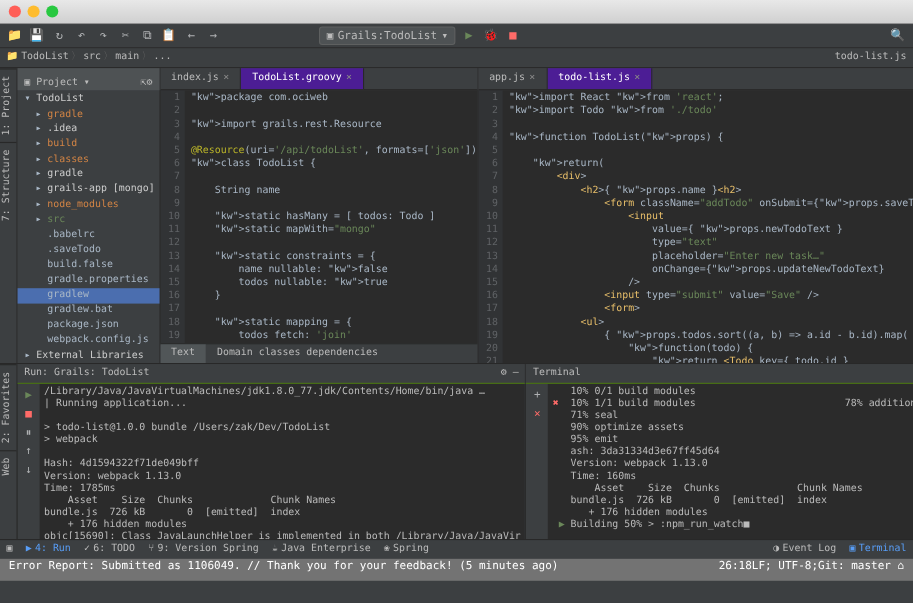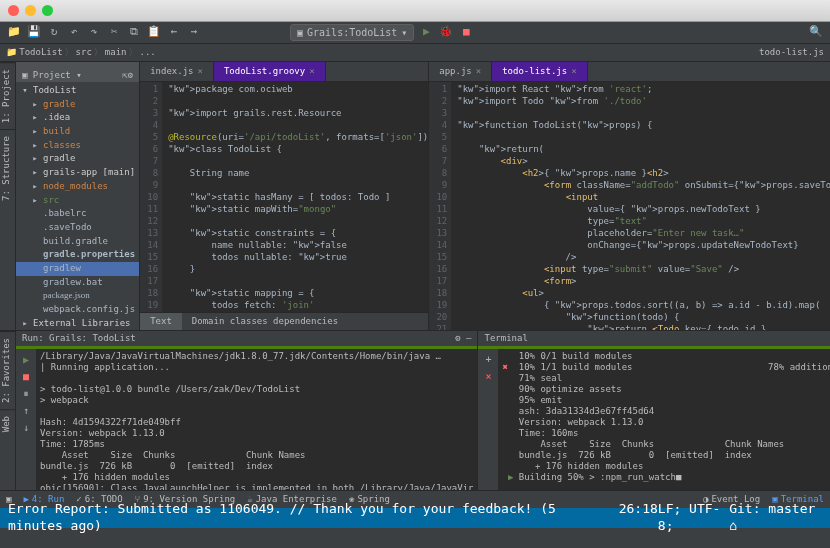--- a/index.html
+++ b/index.html
@@ -34,26 +34,26 @@
 .code{flex:1;display:flex;background:#2b2b2b;overflow:hidden;font-size:9px}
 .gutter{width:22px;background:#313335;color:#606366;text-align:right;padding:2px 4px 0 0}
 .gutter div{height:12px}
 .src{flex:1;padding:2px 0 0 6px;white-space:pre;overflow:hidden}
 .src div{height:12px}.str{color:#6a8759}.an{color:#bbb529}.tg{color:#e8bf6a}
 .ebtabs{height:18px;background:#3c3f41;display:flex;border-top:1px solid #282828;font-size:9px}
 .ebtab{padding:3px 10px;color:#bbb}
 .ebtab.act{background:#515658}
 .btm{display:flex;height:160px;border-top:1px solid #282828}
 .bpane{flex:1;display:flex;flex-direction:column;border-right:1px solid #282828}
-.bhead{height:18px;background:#3c3f41;display:flex;align-items:center;padding:0 6px;font-size:9px;color:#bbb;border-bottom:3px solid #4d7c0f}
+.bhead{height:18px;background:#3c3f41;display:flex;align-items:center;padding:0 6px;font-size:9px;color:#bbb;border-bottom:1px solid #4d7c0f}
 .bcont{flex:1;display:flex;background:#2b2b2b;overflow:hidden;font-size:9px}
 .bctrl{width:20px;background:#3c3f41;display:flex;flex-direction:column;gap:3px;padding:3px;align-items:center}
 .bbtn{width:14px;height:14px;font-size:10px;display:flex;align-items:center;justify-content:center;color:#afb1b3}
 .bout{flex:1;padding:2px 4px;white-space:pre;overflow:hidden;color:#bbb;line-height:11px}
-.status{height:20px;background:#0369a1;display:flex;align-items:center;padding:0 8px;font-size:13px;color:#fff;gap:8px}
+.status{height:20px;background:#737373;display:flex;align-items:flex-start;padding:0 8px;font-size:10px;color:#fff;gap:8px}
 .status .r{margin-left:auto;display:flex;}
 .toolw{height:18px;background:#3c3f41;display:flex;align-items:center;padding:0 6px;font-size:9px;gap:12px;border-top:1px solid #282828}
 .twi{color:#bbb;display:flex;align-items:center;gap:3px;cursor:pointer}
 .twi.act{color:#589df6}
 .grn{color:#6a8759}.red{color:#ff6b68}
 </style>
 </head>
 <body>
 
 <div class="titlebar">
@@ -129,55 +129,55 @@
         <div class="tnode" style="padding-left: 14px;">
           <span class="ti">▸</span>
           <span class="fld o">classes</span>
         </div>
         <div class="tnode" style="padding-left: 14px;">
           <span class="ti">▸</span>
           <span class="fld">gradle</span>
         </div>
         <div class="tnode" style="padding-left: 14px;">
           <span class="ti">▸</span>
-          <span class="fld">grails-app [main]</span>
+          <span class="fld">grails-app [mongo]</span>
         </div>
         <div class="tnode" style="padding-left: 14px;">
           <span class="ti">▸</span>
           <span class="fld o">node_modules</span>
         </div>
         <div class="tnode" style="padding-left: 14px;">
           <span class="ti">▸</span>
           <span class="fld g">src</span>
         </div>
         <div class="tnode" style="padding-left: 14px;">
           <span class="ti"></span>
           <span class="fn">.babelrc</span>
         </div>
         <div class="tnode" style="padding-left: 14px;">
           <span class="ti"></span>
           <span class="fn">.saveTodo</span>
         </div>
         <div class="tnode" style="padding-left: 14px;">
           <span class="ti"></span>
-          <span class="fn">build.gradle</span>
-        </div>
-        <div class="tnode" style="padding-left: 14px; font-weight: bold;">
+          <span class="fn">build.false</span>
+        </div>
+        <div class="tnode" style="padding-left: 14px;">
           <span class="ti"></span>
           <span class="fn">gradle.properties</span>
         </div>
         <div class="tnode sel" style="padding-left: 14px;">
           <span class="ti"></span>
           <span class="fn">gradlew</span>
         </div>
         <div class="tnode" style="padding-left: 14px;">
           <span class="ti"></span>
           <span class="fn">gradlew.bat</span>
         </div>
-        <div class="tnode" style="padding-left: 14px; font-family: Liberation Serif, serif;">
+        <div class="tnode" style="padding-left: 14px;">
           <span class="ti"></span>
           <span class="fn">package.json</span>
         </div>
         <div class="tnode" style="padding-left: 14px;">
           <span class="ti"></span>
           <span class="fn">webpack.config.js</span>
         </div>
         <div class="tnode" style="padding-left: 4px;">
           <span class="ti">▸</span>
           <span class="fld">External Libraries</span>

